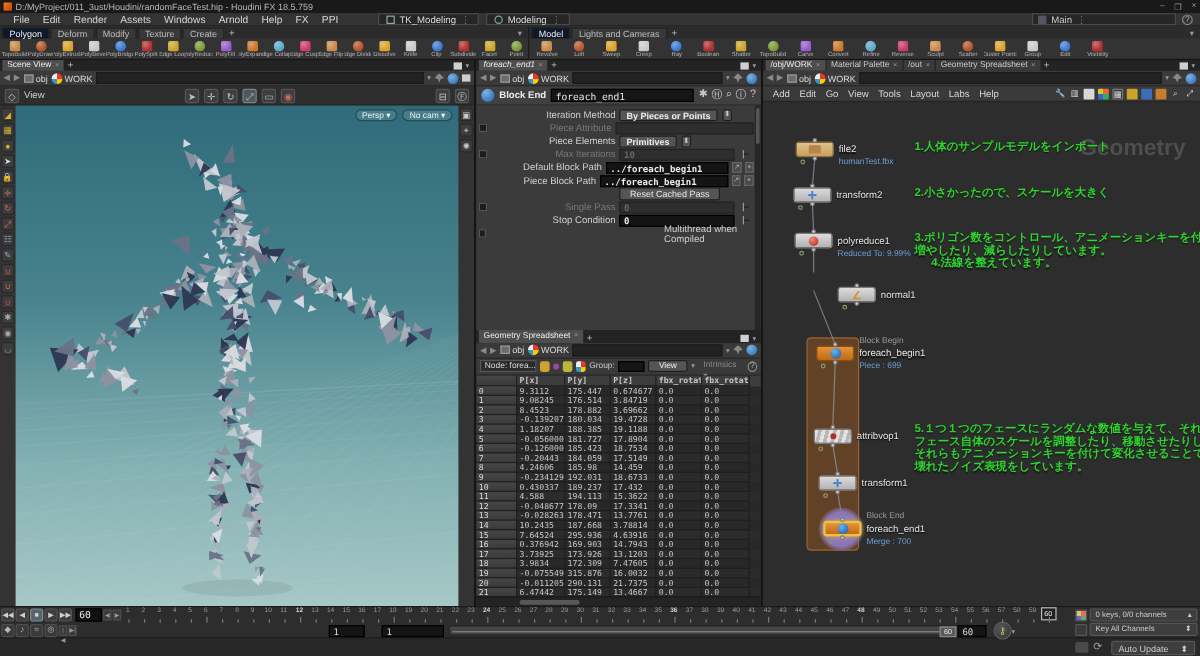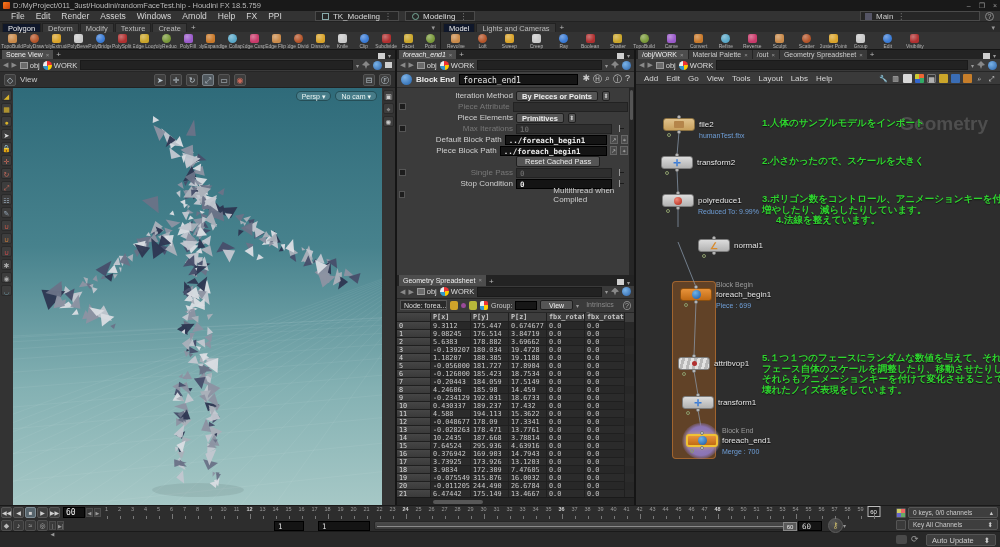--- a/index.html
+++ b/index.html
@@ -1054,21 +1054,21 @@
           <div class="ss-row">
             <span class="ss-cell ss-num">1</span>
             <span class="ss-cell c1">9.08245</span>
             <span class="ss-cell c2">176.514</span>
             <span class="ss-cell c3">3.84719</span>
             <span class="ss-cell c4">0.0</span>
             <span class="ss-cell c5">0.0</span>
           </div>
           <div class="ss-row">
             <span class="ss-cell ss-num">2</span>
-            <span class="ss-cell c1">5.6383</span>
+            <span class="ss-cell c1">8.4523</span>
             <span class="ss-cell c2">178.882</span>
             <span class="ss-cell c3">3.69662</span>
             <span class="ss-cell c4">0.0</span>
             <span class="ss-cell c5">0.0</span>
           </div>
           <div class="ss-row">
             <span class="ss-cell ss-num">3</span>
             <span class="ss-cell c1">-0.139207</span>
             <span class="ss-cell c2">180.034</span>
             <span class="ss-cell c3">19.4728</span>
@@ -1199,22 +1199,22 @@
             <span class="ss-cell ss-num">19</span>
             <span class="ss-cell c1">-0.0755494</span>
             <span class="ss-cell c2">315.876</span>
             <span class="ss-cell c3">16.0032</span>
             <span class="ss-cell c4">0.0</span>
             <span class="ss-cell c5">0.0</span>
           </div>
           <div class="ss-row">
             <span class="ss-cell ss-num">20</span>
             <span class="ss-cell c1">-0.0112052</span>
-            <span class="ss-cell c2">244.490</span>
-            <span class="ss-cell c3">26.6784</span>
+            <span class="ss-cell c2">290.131</span>
+            <span class="ss-cell c3">21.7375</span>
             <span class="ss-cell c4">0.0</span>
             <span class="ss-cell c5">0.0</span>
           </div>
           <div class="ss-row">
             <span class="ss-cell ss-num">21</span>
             <span class="ss-cell c1">6.47442</span>
             <span class="ss-cell c2">175.149</span>
             <span class="ss-cell c3">13.4667</span>
             <span class="ss-cell c4">0.0</span>
             <span class="ss-cell c5">0.0</span>

